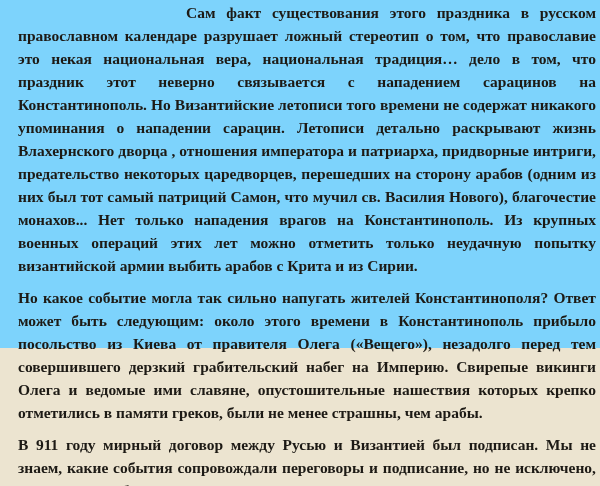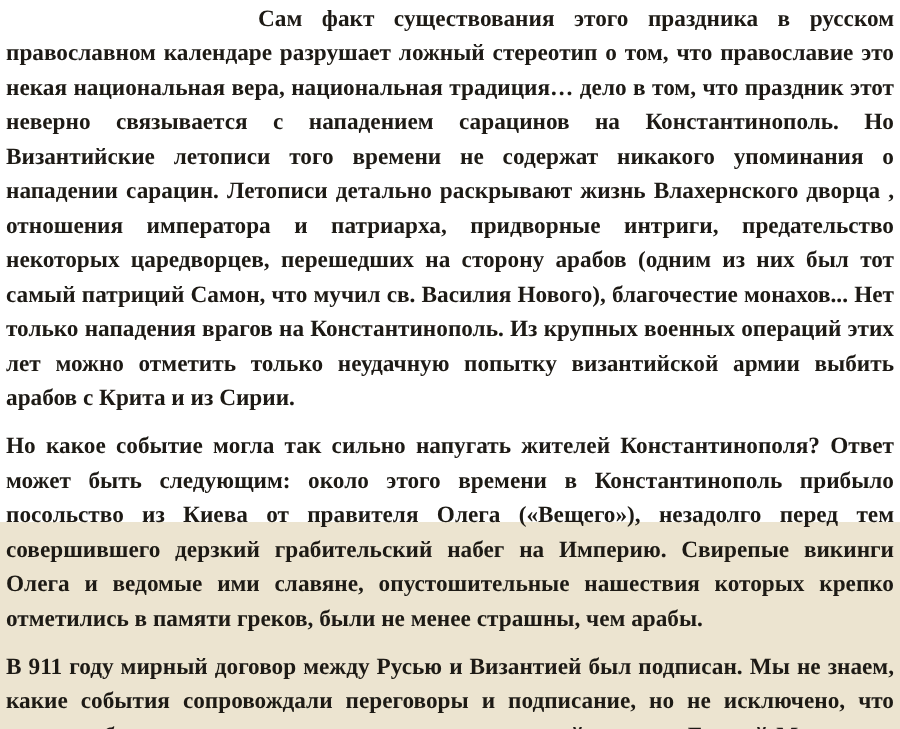--- a/index.html
+++ b/index.html
@@ -7,22 +7,22 @@
     padding: 0;
     width: 600px;
     height: 486px;
     background: #ece4d0;
     overflow: hidden;
   }
   .page {
     box-sizing: border-box;
     width: 600px;
     height: 348px;
-    padding: 1px 4px 0 4px;
-    background: #ffffff;
+    padding: 1px 4px 0 18px;
+    background: #7dd3fc;
     font-family: "Liberation Serif", "DejaVu Serif", serif;
     font-weight: bold;
     font-size: 15.5px;
     line-height: 23px;
     color: #1d1a15;
     text-align: justify;
   }
   .para {
     margin: 0 0 9px 0;
   }

